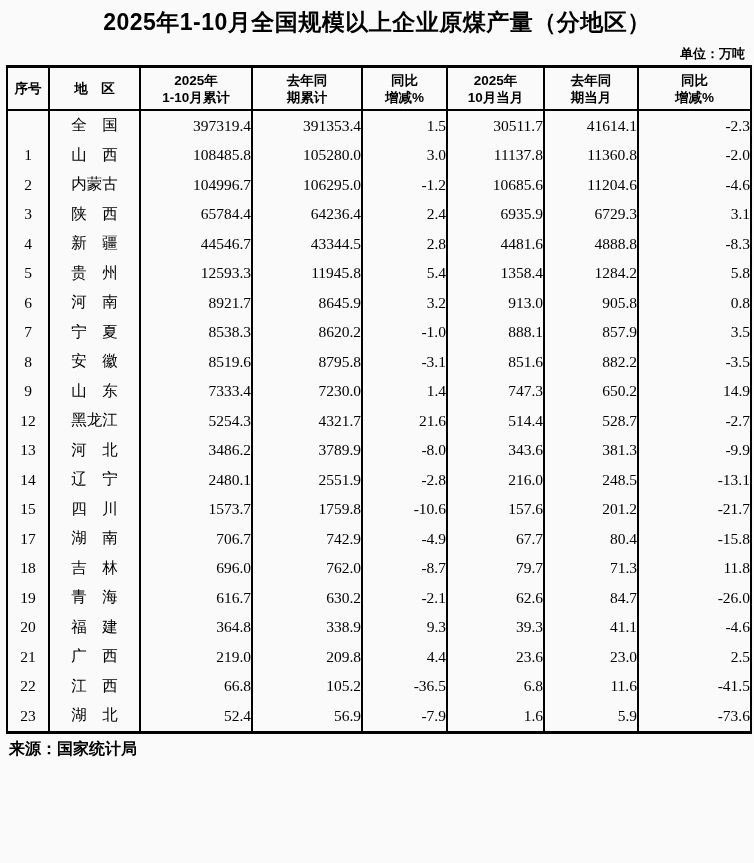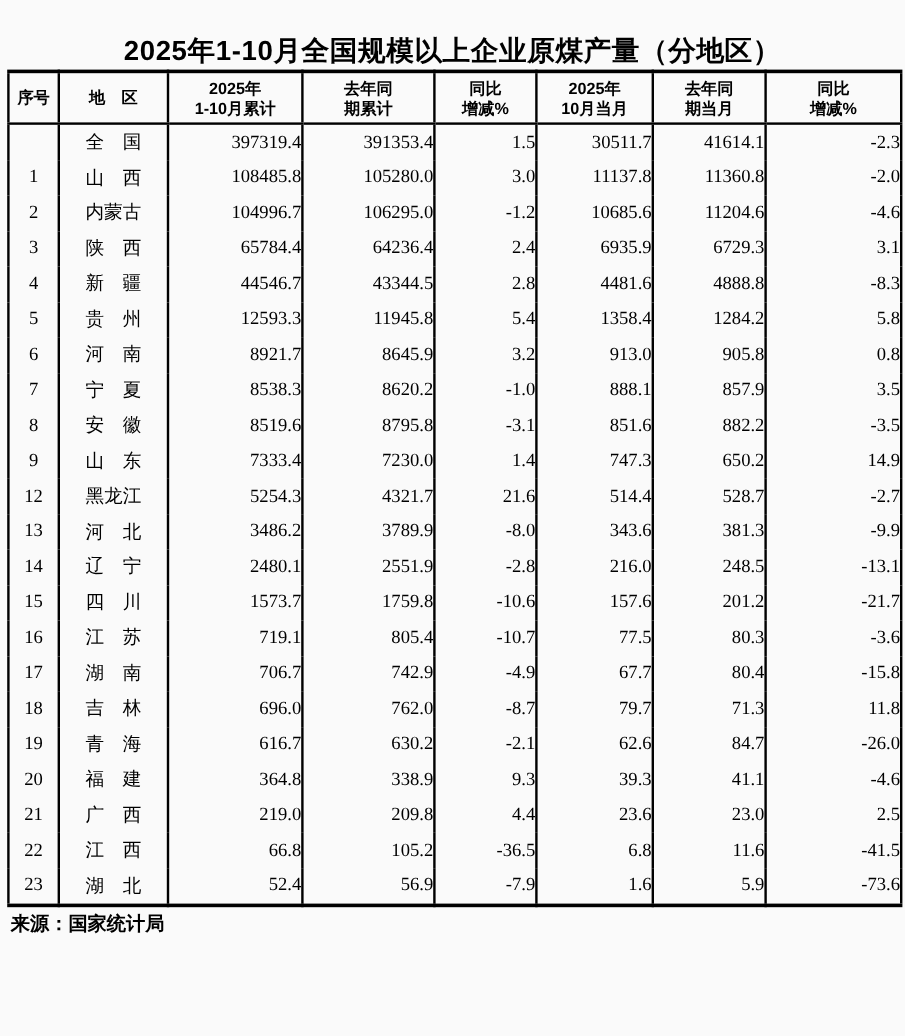--- a/index.html
+++ b/index.html
@@ -3,21 +3,21 @@
 <meta charset="utf-8">
 <style>
   html, body { margin: 0; padding: 0; }
   body {
     width: 754px; height: 863px;
     background: #fafafa;
     font-family: "Liberation Sans", sans-serif;
     color: #000;
     overflow: hidden;
   }
-  .page { width: 754px; height: 863px; box-sizing: border-box; padding-top: 26px; }
+  .page { width: 754px; height: 863px; box-sizing: border-box; padding-top: 6px; }
   .title {
     margin: 0;
     font-size: 23px;
     font-weight: bold;
     text-align: center;
     line-height: 32px;
     letter-spacing: 0.5px;
     font-family: "Liberation Sans", sans-serif;
   }
   .unit-label {
@@ -78,20 +78,21 @@
   col.c-yoycum { width: 85px; }
   col.c-oct2025 { width: 97px; }
   col.c-octprev { width: 94px; }
   col.c-yoyoct { width: 113px; }
 </style>
 </head>
 <body>
 
 <div class="page">
   <h1 class="title">2025年1-10月全国规模以上企业原煤产量（分地区）</h1>
+  <div class="unit-label">单位：万吨</div>
 
   <table class="data-table">
     <colgroup>
       <col class="c-seq">
         <col class="c-region">
         <col class="c-cum2025">
         <col class="c-cumprev">
       <col class="c-yoycum">
         <col class="c-oct2025">
         <col class="c-octprev">
@@ -250,30 +251,20 @@
           <td class="cell-center">15</td>
           <td class="cell-region">四　川</td>
           <td class="cell-num">1573.7</td>
           <td class="cell-num">1759.8</td>
           <td class="cell-num">-10.6</td>
           <td class="cell-num">157.6</td>
           <td class="cell-num">201.2</td>
           <td class="cell-num">-21.7</td>
         </tr>
         <tr>
-          <td class="cell-center">16</td>
-          <td class="cell-region">江　苏</td>
-          <td class="cell-num">719.1</td>
-          <td class="cell-num">805.4</td>
-          <td class="cell-num">-10.7</td>
-          <td class="cell-num">77.5</td>
-          <td class="cell-num">80.3</td>
-          <td class="cell-num">-3.6</td>
-        </tr>
-        <tr>
           <td class="cell-center">17</td>
           <td class="cell-region">湖　南</td>
           <td class="cell-num">706.7</td>
           <td class="cell-num">742.9</td>
           <td class="cell-num">-4.9</td>
           <td class="cell-num">67.7</td>
           <td class="cell-num">80.4</td>
           <td class="cell-num">-15.8</td>
         </tr>
         <tr>

